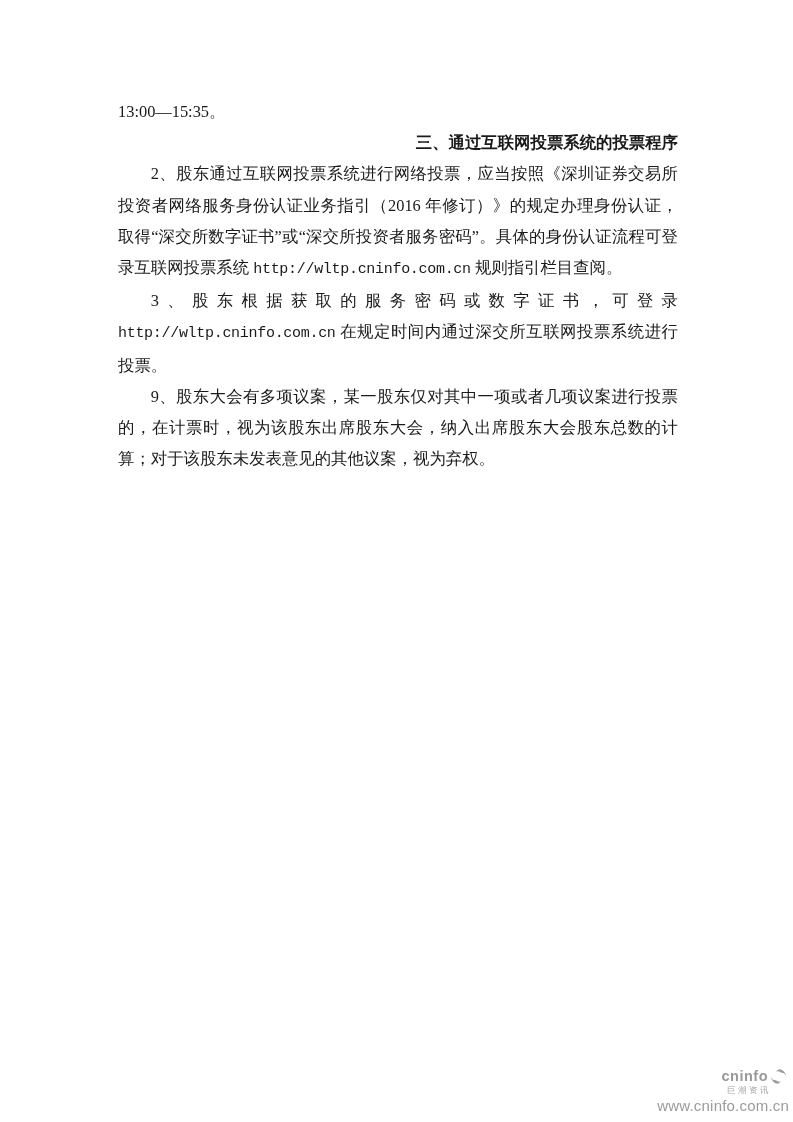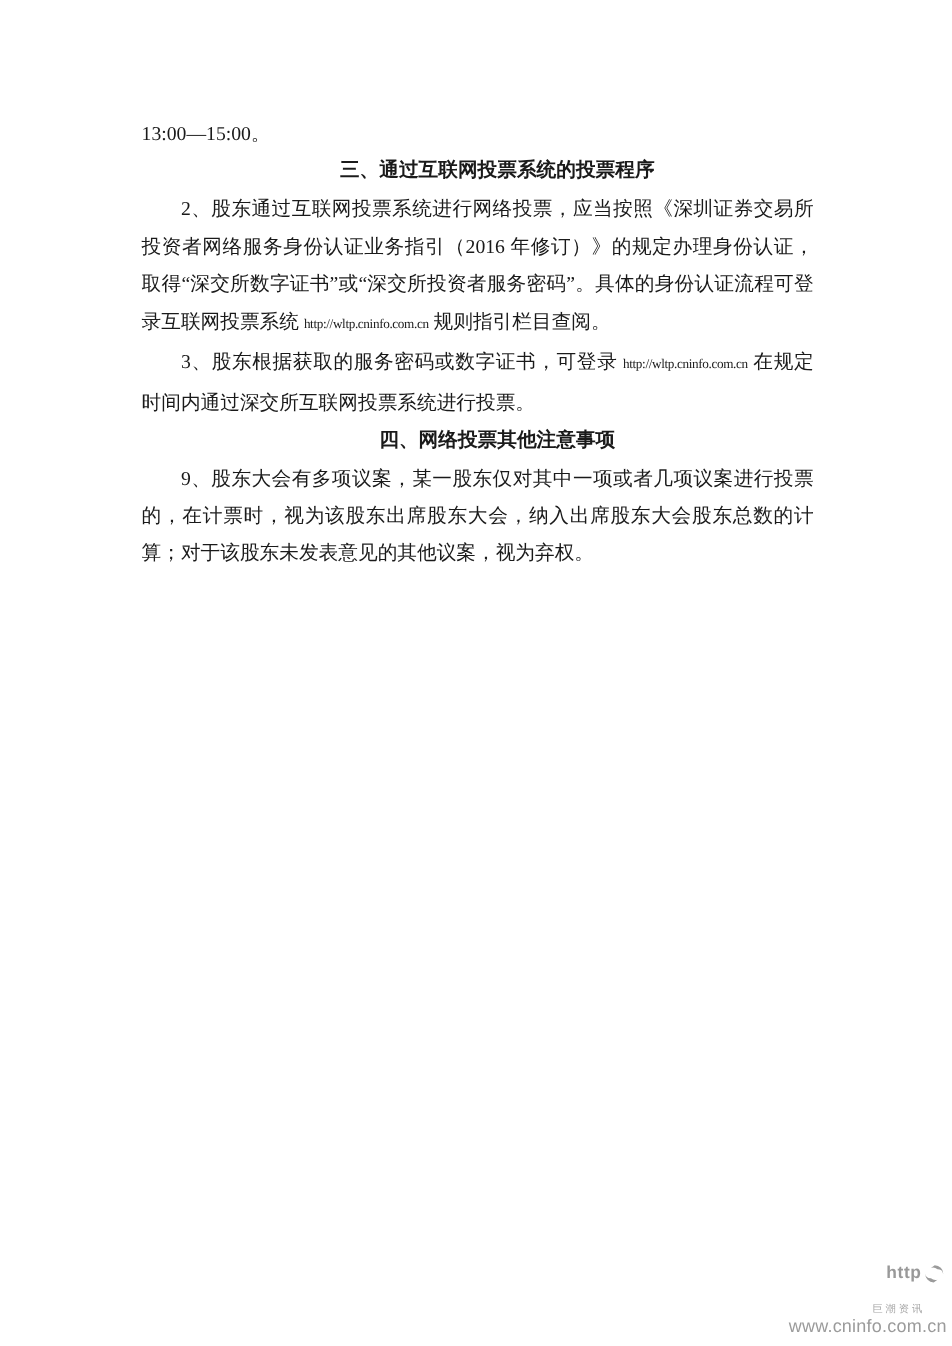--- a/index.html
+++ b/index.html
@@ -30,25 +30,25 @@
     margin: 0;
     padding: 0;
     text-indent: 2em;
   }
   .content p.continuation {
     text-indent: 0;
   }
   .content p.heading {
     font-weight: bold;
     font-family: "Liberation Sans", "DejaVu Sans", sans-serif;
-    text-align: center;
+    text-align: right;
   }
   .mono {
-    font-family: Liberation Serif, serif;
-    font-size: 11px;
+    font-family: Liberation Mono, monospace;
+    font-size: 15px;
     letter-spacing: -0.3px;
   }
   .footer {
     position: absolute;
     right: 4px;
     bottom: 8px;
     text-align: right;
     color: #9b9b9b;
     font-family: "Liberation Sans", "DejaVu Sans", sans-serif;
     line-height: 1.1;
@@ -68,47 +68,46 @@
   }
   .swirl {
     width: 17px;
     height: 17px;
     display: inline-block;
   }
   .brand-cn {
     font-size: 8.5px;
     letter-spacing: 2.5px;
     color: #a5a5a5;
-    margin-top: 16px;
+    margin-top: 1px;
     padding-right: 18px;
   }
   .brand-url {
     font-size: 15px;
     color: #9b9b9b;
     margin-top: 2px;
     letter-spacing: 0.2px;
   }
 </style>
 </head>
 <body>
 
 <div class="page">
 
   <div class="content">
-    <p class="continuation para">13:00—15:00。</p>
+    <p class="continuation para">13:00—15:35。</p>
     <p class="heading">三、通过互联网投票系统的投票程序</p>
     <p class="para">2、股东通过互联网投票系统进行网络投票，应当按照《深圳证券交易所投资者网络服务身份认证业务指引（2016 年修订）》的规定办理身份认证，取得“深交所数字证书”或“深交所投资者服务密码”。具体的身份认证流程可登录互联网投票系统 <span class="mono">http://wltp.cninfo.com.cn</span> 规则指引栏目查阅。</p>
     <p class="para">3、股东根据获取的服务密码或数字证书，可登录 <span class="mono">http://wltp.cninfo.com.cn</span> 在规定时间内通过深交所互联网投票系统进行投票。</p>
-    <p class="heading">四、网络投票其他注意事项</p>
     <p class="para">9、股东大会有多项议案，某一股东仅对其中一项或者几项议案进行投票的，在计票时，视为该股东出席股东大会，纳入出席股东大会股东总数的计算；对于该股东未发表意见的其他议案，视为弃权。</p>
   </div>
 
   <div class="footer">
     <div class="brand-row">
-      <span class="brand-name">http</span>
+      <span class="brand-name">cninfo</span>
       <span class="swirl">
         <svg viewBox="0 0 20 20" width="17" height="17" aria-hidden="true">
           <path d="M10.5 1.5 A 8.5 8.5 0 0 1 18.8 10.2 A 5.4 5.4 0 0 0 13.2 5.6 A 6.8 6.8 0 0 0 6.8 4.2 Z" fill="#9b9b9b"></path>
           <path d="M9.5 18.5 A 8.5 8.5 0 0 1 1.2 9.8 A 5.4 5.4 0 0 0 6.8 14.4 A 6.8 6.8 0 0 0 13.2 15.8 Z" fill="#9b9b9b"></path>
         </svg>
       </span>
     </div>
     <div class="brand-cn">巨潮资讯</div>
     <div class="brand-url">www.cninfo.com.cn</div>
   </div>

